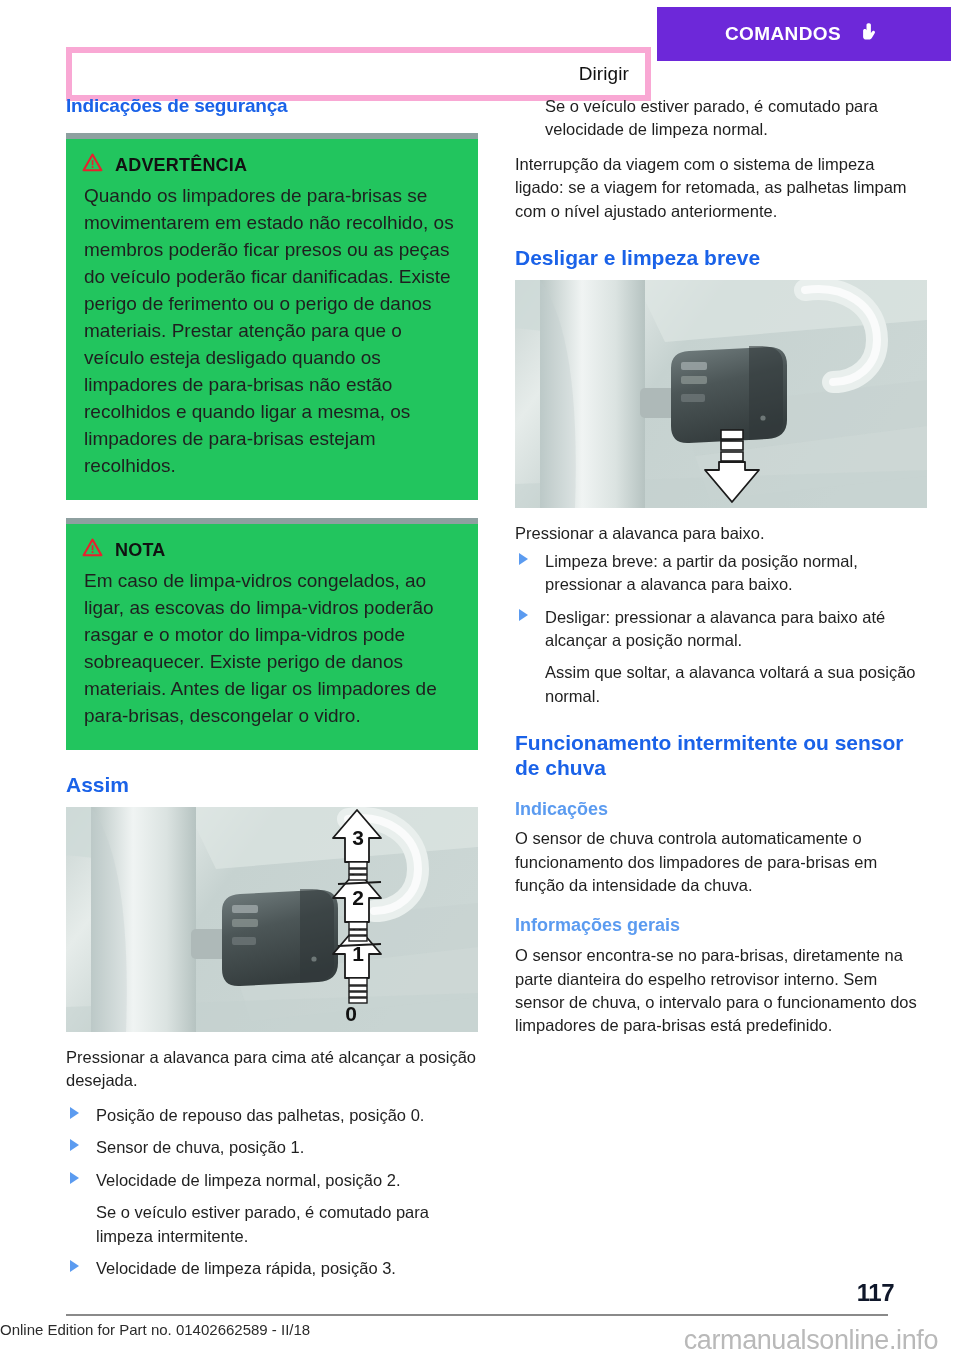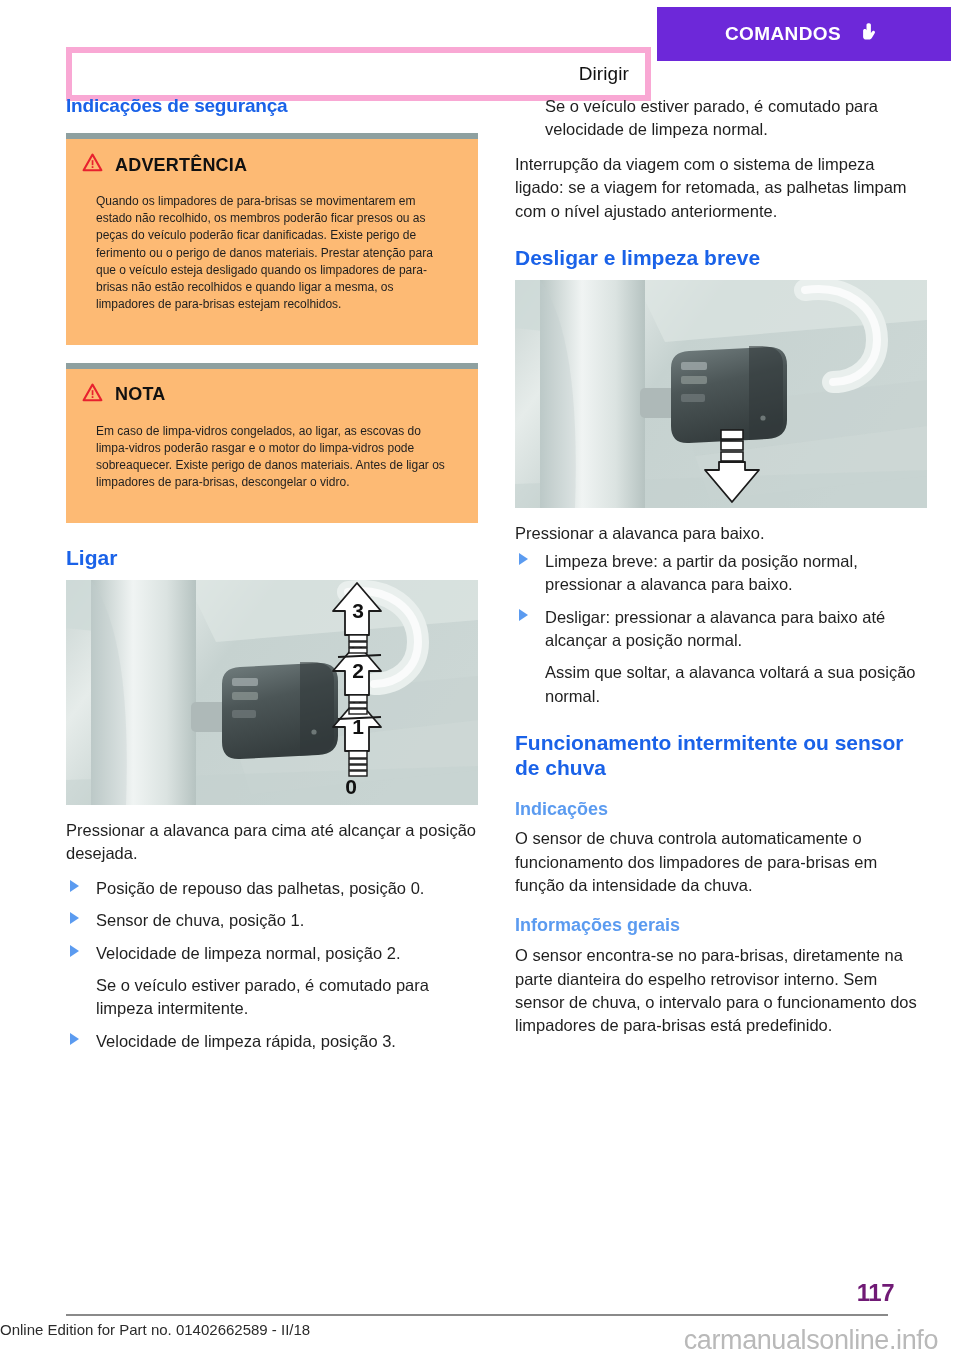--- a/index.html
+++ b/index.html
@@ -53,29 +53,29 @@
 
   p.body {
     font-size:16.5px; line-height:1.42; margin:0 0 11px 0; color:#1f1f1f;
   }
   p.tight { margin-bottom:4px; }
 
   
   .notice { margin:0 0 18px 0; }
   .notice .bar { height:6px; background:#8ea0a0; width:100%; }
   .notice .body {
-    background:#fdba74; padding:14px 14px 16px 14px;
+    background:#22c55e; padding:14px 14px 16px 14px;
   }
   .notice .title {
     display:flex; align-items:center; gap:12px;
     font-size:18px; font-weight:bold; color:#111;
     margin:0 0 6px 2px; letter-spacing:.2px;
   }
   .notice .text {
-    font-size:12px; line-height:1.42; color:#1f1f1f; margin:16px;
+    font-size:19px; line-height:1.42; color:#1f1f1f; margin:4px;
   }
 
   
   ul.blist { list-style:none; margin:0 0 6px 0; padding:0; }
   ul.blist li {
     position:relative; padding-left:30px;
     font-size:16.5px; line-height:1.42; margin-bottom:9px; color:#1f1f1f;
   }
   ul.blist li .tri {
     position:absolute; left:4px; top:3px;
@@ -91,21 +91,21 @@
     width:412px; position:relative; overflow:hidden;
     background:#d7dedd; margin:0 0 14px 0;
   }
   .illus.left  { height:225px; }
   .illus.right { height:228px; }
 
   
   .footer { position:absolute; left:0; bottom:0; width:960px; height:95px; }
   .footer .pageno {
     position:absolute; right:66px; top:12px;
-    font-size:24px; font-weight:bold; color:#701a75; letter-spacing:-.5px;
+    font-size:24px; font-weight:bold; color:#0f172a; letter-spacing:-.5px;
   }
   .footer .rule {
     position:absolute; left:66px; top:47px; width:822px; height:2px; background:#8a8a8a;
   }
   .footer .edition {
     position:absolute; left:0; top:54px; width:960px; text-align:left;
     font-size:15px; color:#2b2b2b;
   }
   .watermark {
     position:absolute; right:22px; bottom:6px;
@@ -161,21 +161,21 @@
             <rect x="9.7" y="7.2" width="1.7" height="5.0" fill="#e8212e"></rect>
             <rect x="9.7" y="13.2" width="1.7" height="1.8" fill="#e8212e"></rect>
           </svg>
         </span>
         <span>NOTA</span>
       </div>
       <p class="text">Em caso de limpa-vidros congelados, ao ligar, as escovas do limpa-vidros poderão rasgar e o motor do limpa-vidros pode sobreaquecer. Existe perigo de danos materiais. Antes de ligar os limpadores de para-brisas, descongelar o vidro.</p>
     </div>
   </div>
 
-  <h2 class="sub">Ligar</h2>
+  <h2 class="sub">Assim</h2>
 
   <div class="illus left">
     <svg width="412" height="225" viewBox="0 0 412 225" aria-hidden="true">
       <defs>
         <linearGradient id="bgA" x1="0" y1="0" x2="1" y2="0.4">
           <stop offset="0%" stop-color="#c9d4d2"></stop>
           <stop offset="22%" stop-color="#e6ecea"></stop>
           <stop offset="45%" stop-color="#c6d2d0"></stop>
           <stop offset="100%" stop-color="#ccd7d5"></stop>
         </linearGradient>

